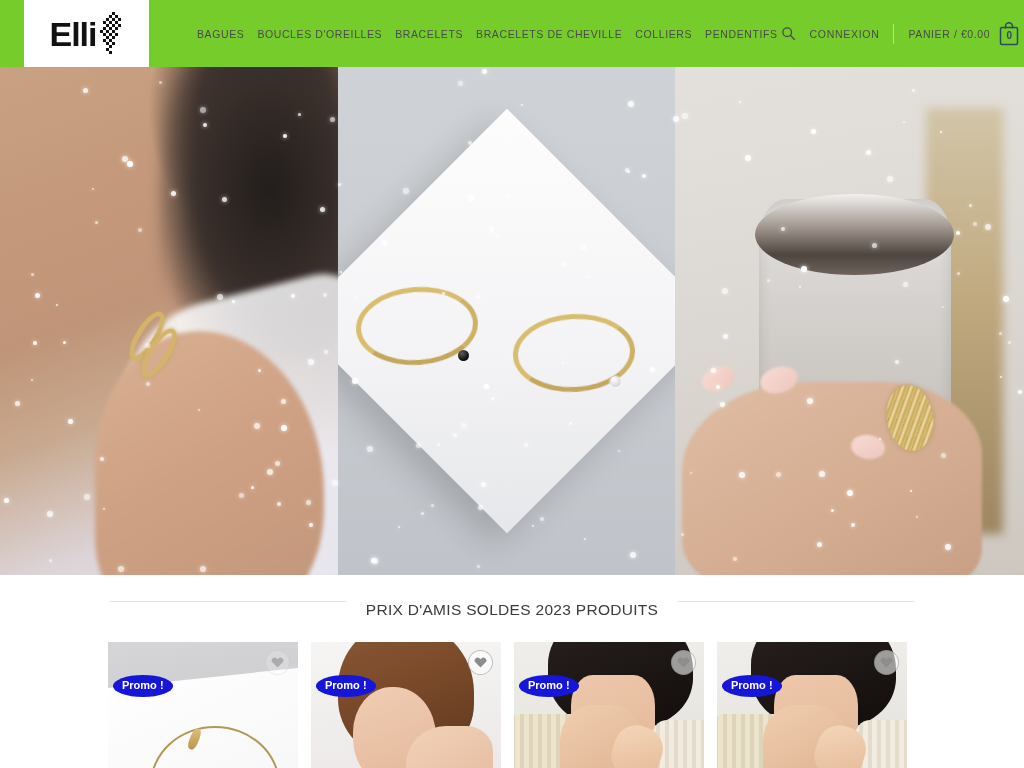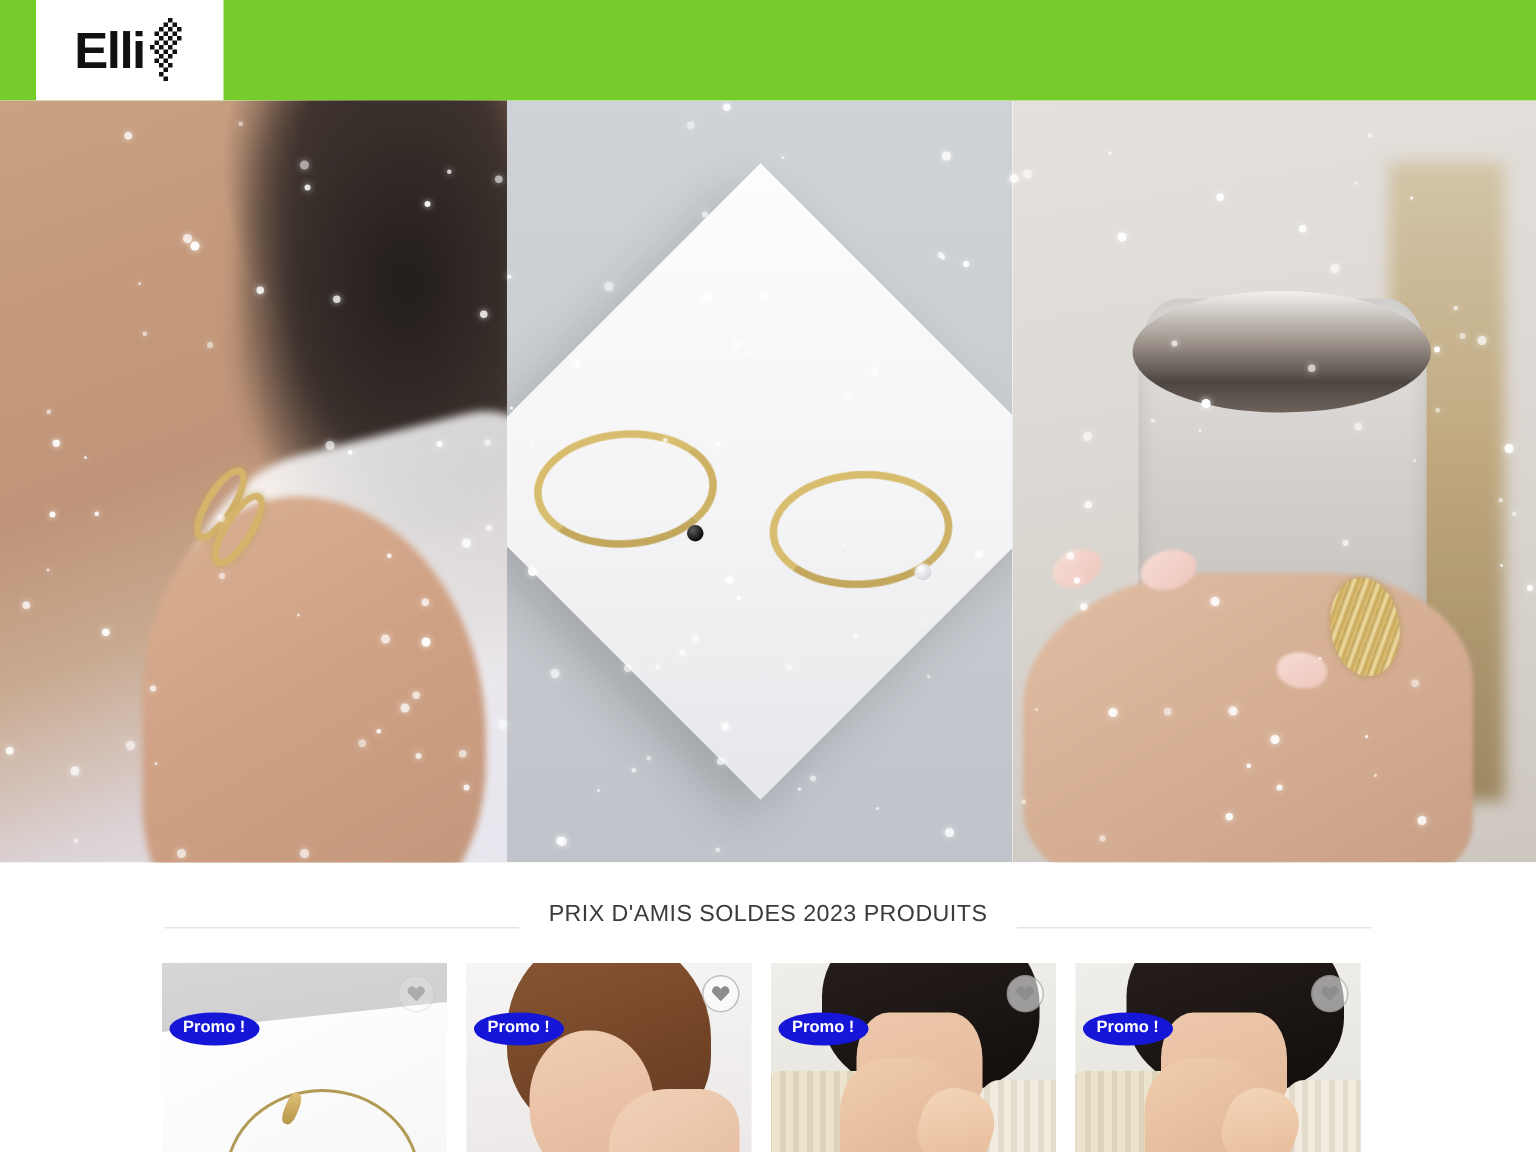--- a/index.html
+++ b/index.html
@@ -284,21 +284,21 @@
   }
 
   
   .section {
     width: 1024px;
     background: #ffffff;
     padding-top: 26px;
   }
   .section-title-wrap {
     display: flex;
-    align-items: flex-end;
+    align-items: flex-start;
     justify-content: center;
     gap: 20px;
     padding: 0 110px;
   }
   .rule { flex: 1 1 auto; height: 1px; background: #e3e3e3; }
   .section-title {
     font-size: 15.5px;
     letter-spacing: 0.3px;
     color: #3b3b3b;
     font-weight: 400;
@@ -483,21 +483,52 @@
             <rect x="8" y="30" width="3" height="3"></rect>
               <rect x="11" y="33" width="3" height="3"></rect>
             <rect x="8" y="36" width="3" height="3"></rect>
               <rect x="11" y="39" width="3" height="3"></rect>
           </g>
         </svg>
       </span>
     </div>
   </div>
 
-
+  <nav class="nav">
+    <span class="nav-item">BAGUES</span>
+    <span class="nav-item">BOUCLES D'OREILLES</span>
+    <span class="nav-item">BRACELETS</span>
+    <span class="nav-item">BRACELETS DE CHEVILLE</span>
+    <span class="nav-item">COLLIERS</span>
+    <span class="nav-item">PENDENTIFS</span>
+  </nav>
+
+  <div class="header-right">
+    <span class="search-icon">
+      <svg width="15" height="15" viewBox="0 0 16 16" fill="none" stroke="#4b4b4b" stroke-width="1.4">
+        <circle cx="6.6" cy="6.6" r="4.6"></circle>
+        <line x1="10.2" y1="10.2" x2="14.4" y2="14.4" stroke-linecap="round"></line>
+      </svg>
+    </span>
+
+    <span class="connexion">CONNEXION</span>
+
+    <span class="hdr-sep"></span>
+
+    <span class="cart">
+      <span class="cart-label">PANIER / €0.00</span>
+      <span class="cart-bag">
+        <svg width="22" height="24" viewBox="0 0 22 24" fill="none" stroke="#2d4a5e" stroke-width="1.5">
+          <rect x="2.5" y="5.5" width="17" height="17" rx="1.5"></rect>
+          <path d="M7.5 6.5 V4.2 a3.5 3.5 0 0 1 7 0 V6.5"></path>
+        </svg>
+        <span class="cart-count">0</span>
+      </span>
+    </span>
+  </div>
 </div>
 
 <div class="hero">
 
   <div class="hero-panel hero-p1">
     <div class="p1-bg"></div>
     <div class="p1-dark"></div>
     <div class="p1-shirt"></div>
     <div class="p1-hand"></div>
     <div class="p1-ring1"></div>

